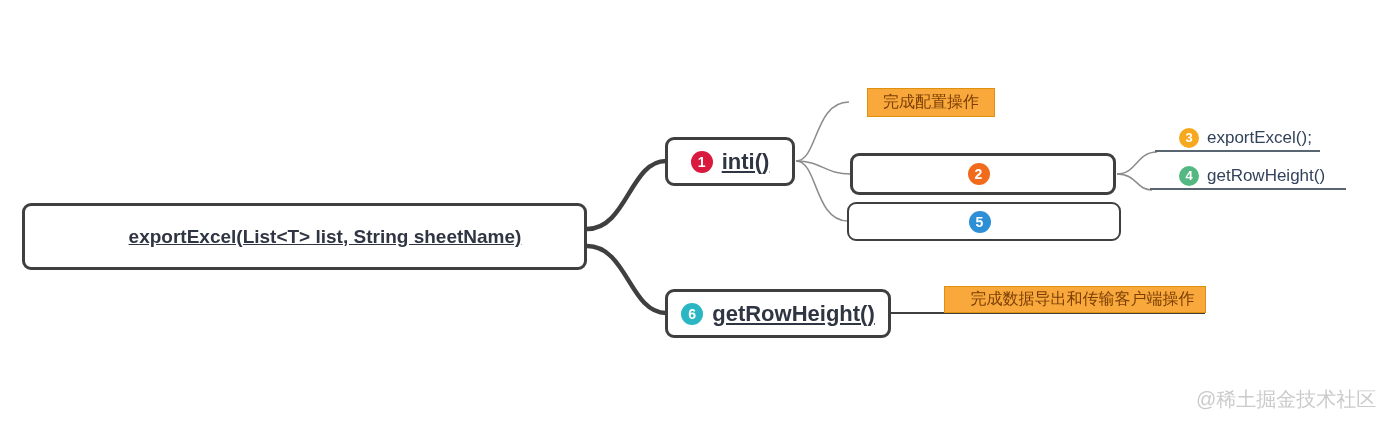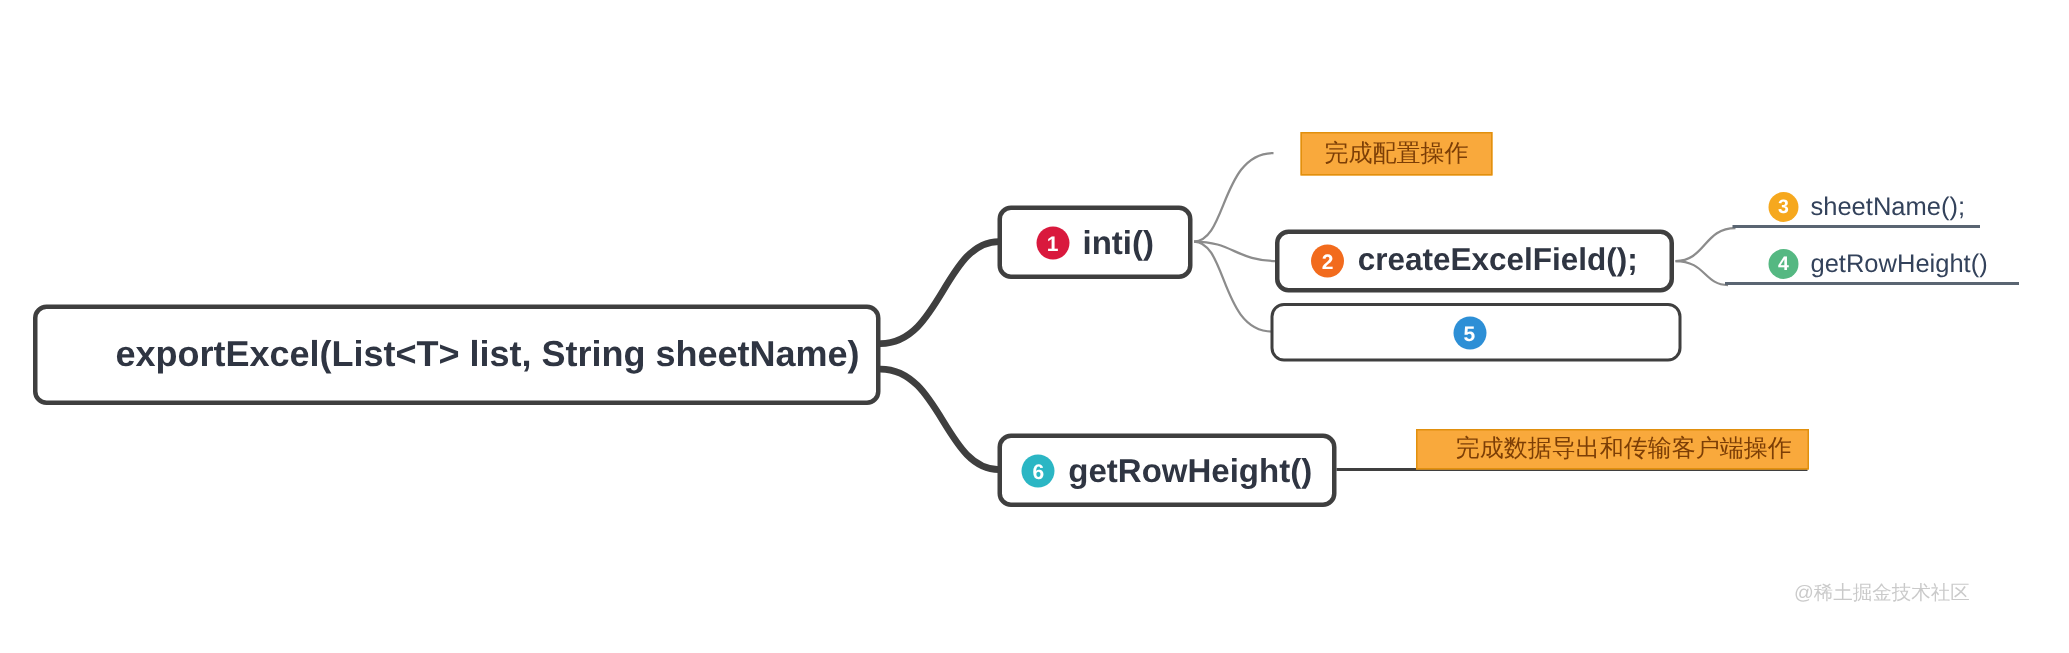--- a/index.html
+++ b/index.html
@@ -18,41 +18,41 @@
   body{font-family:"Liberation Sans","DejaVu Sans",sans-serif;}
   .canvas{position:relative;width:1379px;height:435px;background:#ffffff;overflow:hidden;}
   svg.links{position:absolute;left:0;top:0;width:1379px;height:435px;}
   svg.links path{fill:none;}
   .conn-thick{stroke:var(--conn-thick);stroke-width:4.5;stroke-linecap:round;}
   .conn-thin{stroke:var(--conn-thin);stroke-width:1.5;}
   .conn-mid{stroke:var(--conn-thick);stroke-width:2;}
   .node{position:absolute;display:flex;align-items:center;justify-content:center;
         background:#fff;border:3px solid var(--node-border);border-radius:9px;
         box-sizing:border-box;color:var(--node-text);font-weight:bold;}
-  .node .label{white-space:nowrap;}
+  .node .label{white-space:nowrap;text-decoration:underline;}
   .badge{display:inline-flex;align-items:center;justify-content:center;
          width:22px;height:22px;border-radius:50%;color:#fff;font-size:14px;
          font-weight:bold;margin-right:9px;flex:none;}
   .badge.small{width:20px;height:20px;font-size:13px;margin-right:8px;}
-  .root-node{left:22px;top:203px;width:565px;height:67px;font-size:24px;padding-left:41px;}
+  .root-node{left:22px;top:203px;width:565px;height:67px;font-size:19px;padding-left:41px;}
   .inti-node{left:665px;top:137px;width:130px;height:49px;font-size:22px;}
   .cef-node{left:850px;top:153px;width:266px;height:42px;font-size:21px;}
   .cwb-node{left:847px;top:202px;width:274px;height:39px;font-size:21px;border-width:2.5px;}
   .exp-node{left:665px;top:289px;width:226px;height:49px;font-size:22px;}
   .line-node{position:absolute;display:flex;align-items:center;box-sizing:border-box;
              border-bottom:2px solid var(--underline);color:var(--sub-text);
              font-size:17px;font-weight:normal;background:transparent;}
   .ptf-node{left:1155px;top:125px;width:165px;height:27px;padding-left:24px;}
   .grh-node{left:1150px;top:163px;width:196px;height:27px;padding-left:29px;}
   .note{position:absolute;display:flex;align-items:center;justify-content:center;
         background:var(--note-bg);border:1.5px solid var(--note-border);
         color:var(--note-text);font-size:16px;box-sizing:border-box;white-space:nowrap;}
   .note1{left:848px;top:88px;width:128px;height:29px;margin-left:19px;}
   .note2{left:944px;top:286px;width:262px;height:27px;padding-left:15px;}
-  .watermark{position:absolute;color:var(--watermark);font-size:13px;white-space:nowrap;pointer-events:none;}
+  .watermark{position:absolute;color:var(--watermark);font-size:20px;white-space:nowrap;pointer-events:none;}
   .wm1{left:1196px;top:386px;}
   .wm2{left:1193px;top:403px;}
 </style>
 </head>
 <body>
 
 <div class="canvas">
 
   <svg class="links" viewBox="0 0 1379 435">
     <path class="conn-thick" d="M 587 229 C 627 229 630 161 666 161"></path>
@@ -73,30 +73,29 @@
     <span class="badge" style="background-color: rgb(217, 25, 61);">1</span>
     <span class="label">inti()</span>
   </div>
 
   <div class="note note1">
     <span class="label">完成配置操作</span>
   </div>
 
   <div class="node cef-node">
     <span class="badge" style="background-color: rgb(242, 107, 29);">2</span>
-    <span class="label">createExcelField();</span>
   </div>
 
   <div class="node cwb-node">
     <span class="badge" style="background-color: rgb(45, 143, 214);">5</span>
   </div>
 
   <div class="line-node ptf-node">
     <span class="badge small" style="background-color: rgb(246, 168, 30);">3</span>
-    <span class="label">sheetName();</span>
+    <span class="label">exportExcel();</span>
   </div>
 
   <div class="line-node grh-node">
     <span class="badge small" style="background-color: rgb(85, 184, 130);">4</span>
     <span class="label">getRowHeight()</span>
   </div>
 
   <div class="node exp-node">
     <span class="badge" style="background-color: rgb(43, 182, 196);">6</span>
     <span class="label">getRowHeight()</span>

